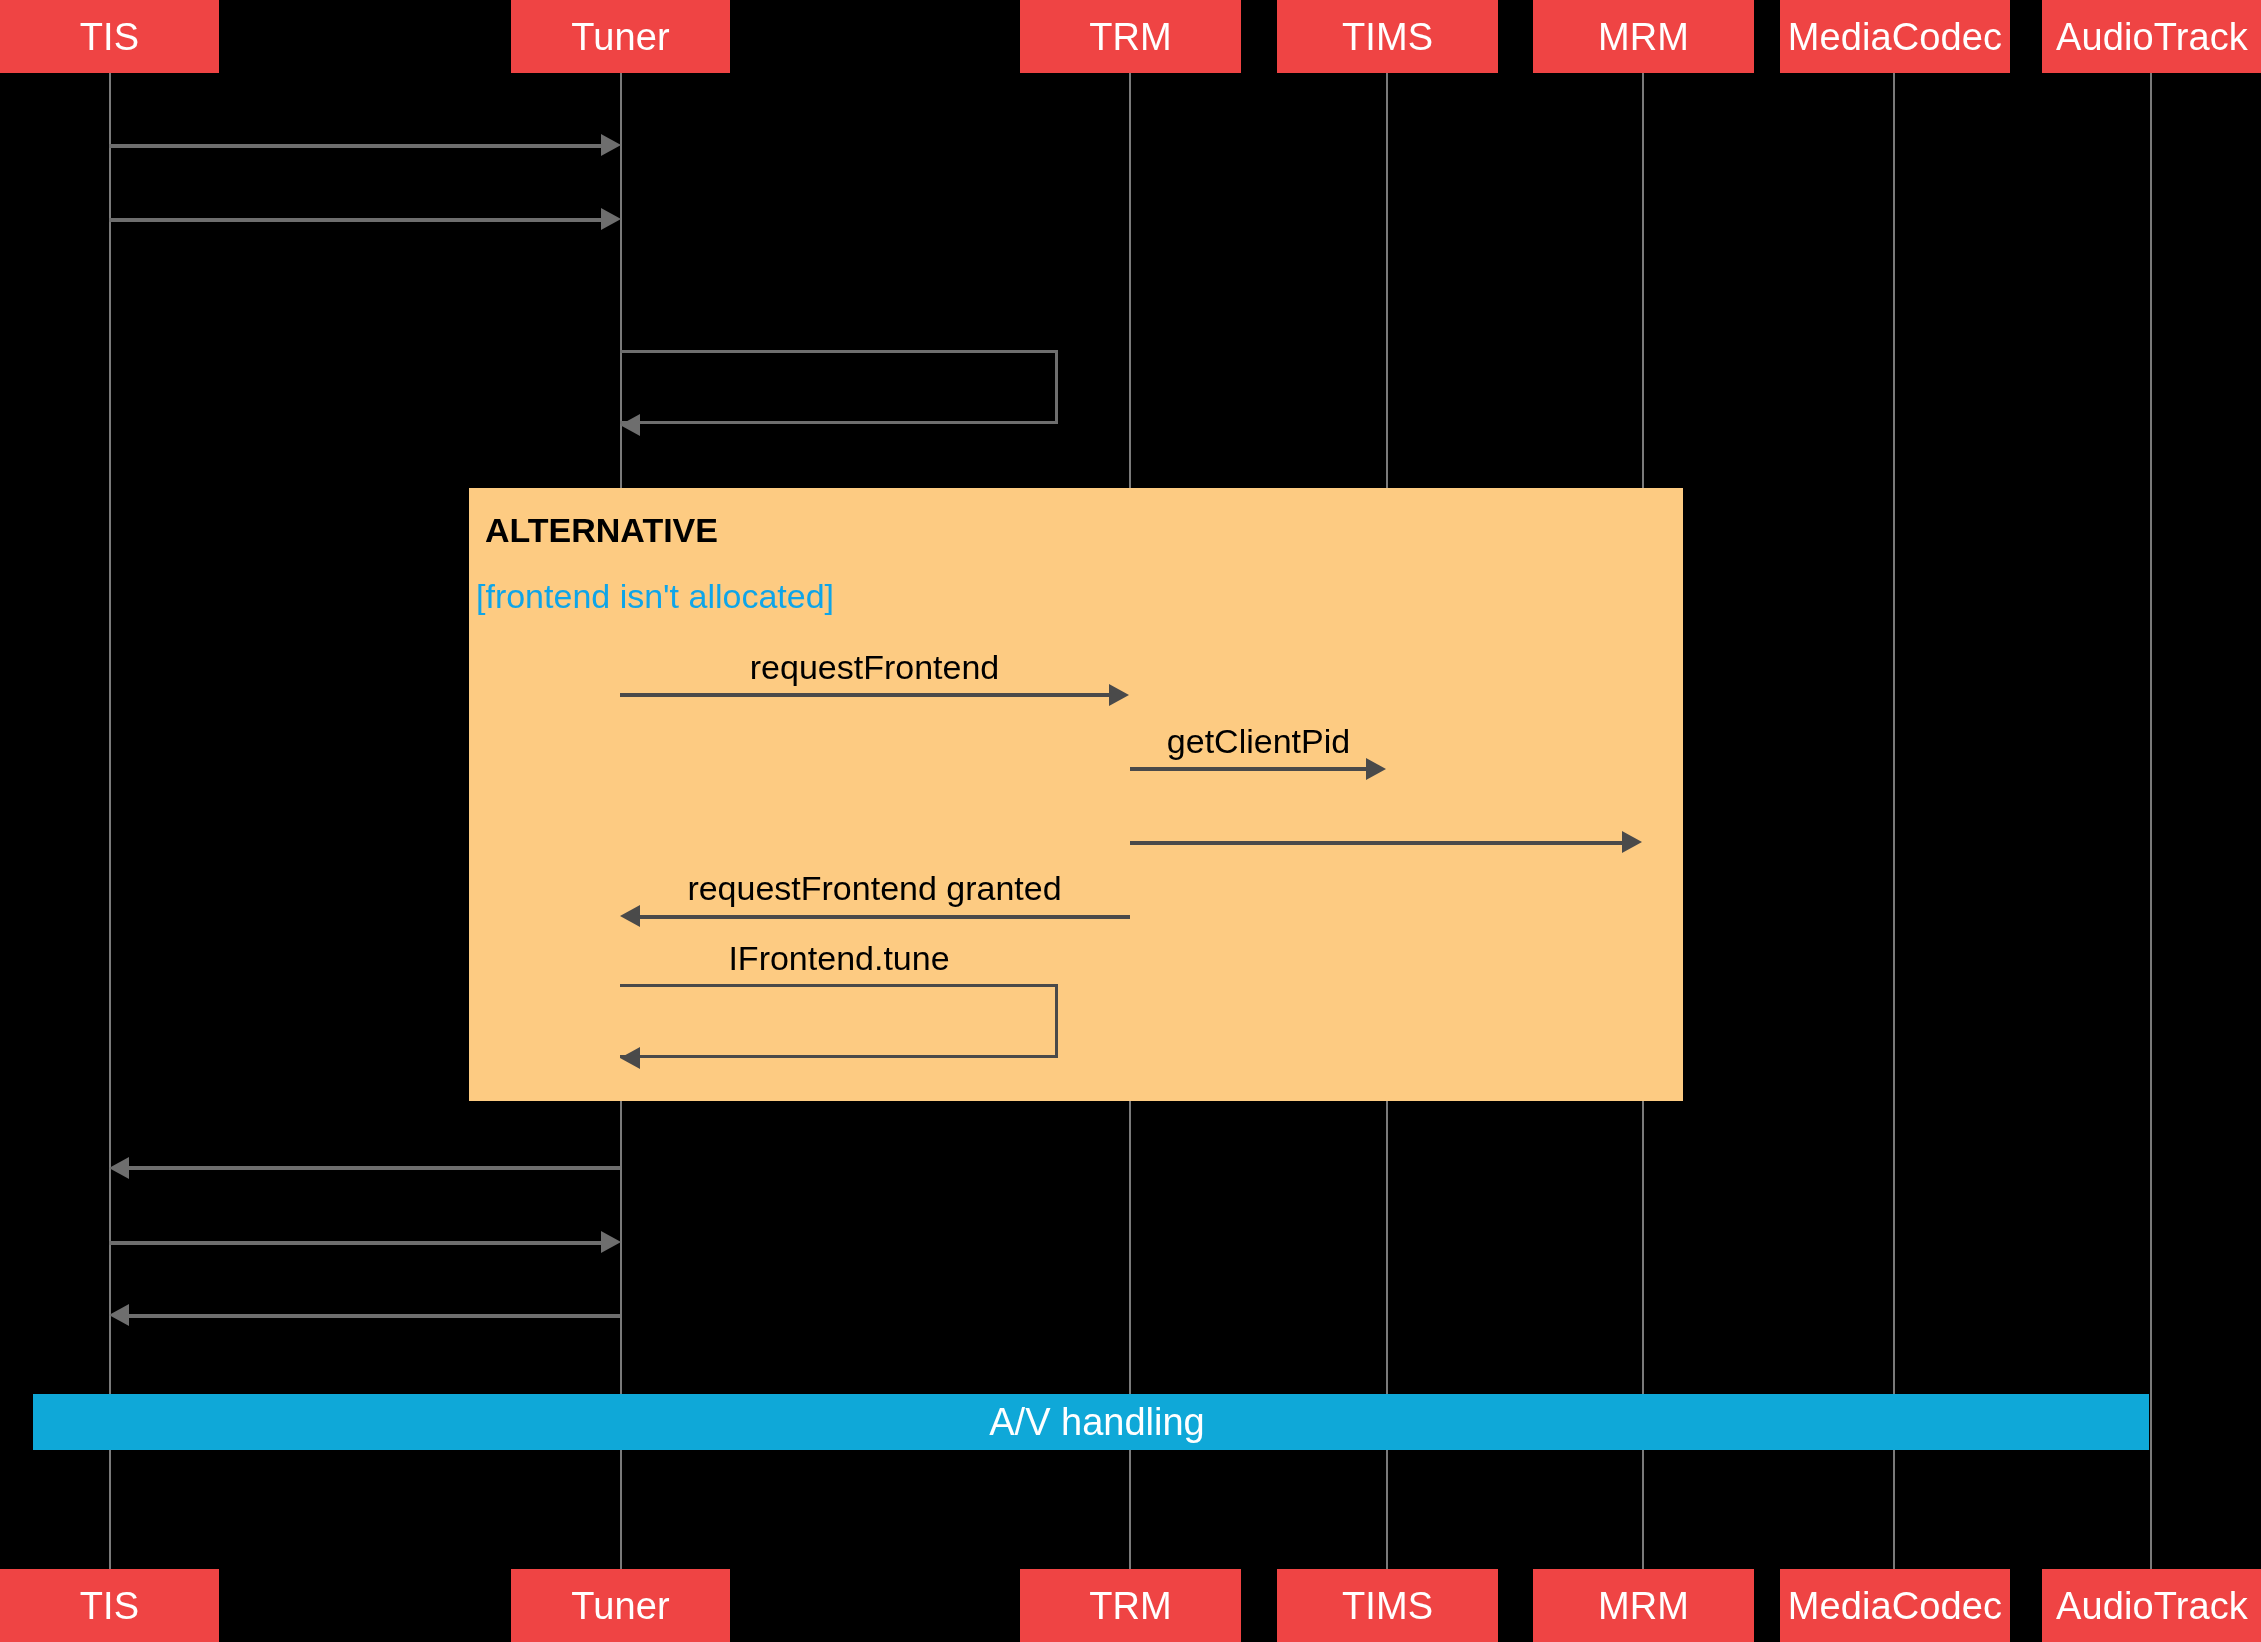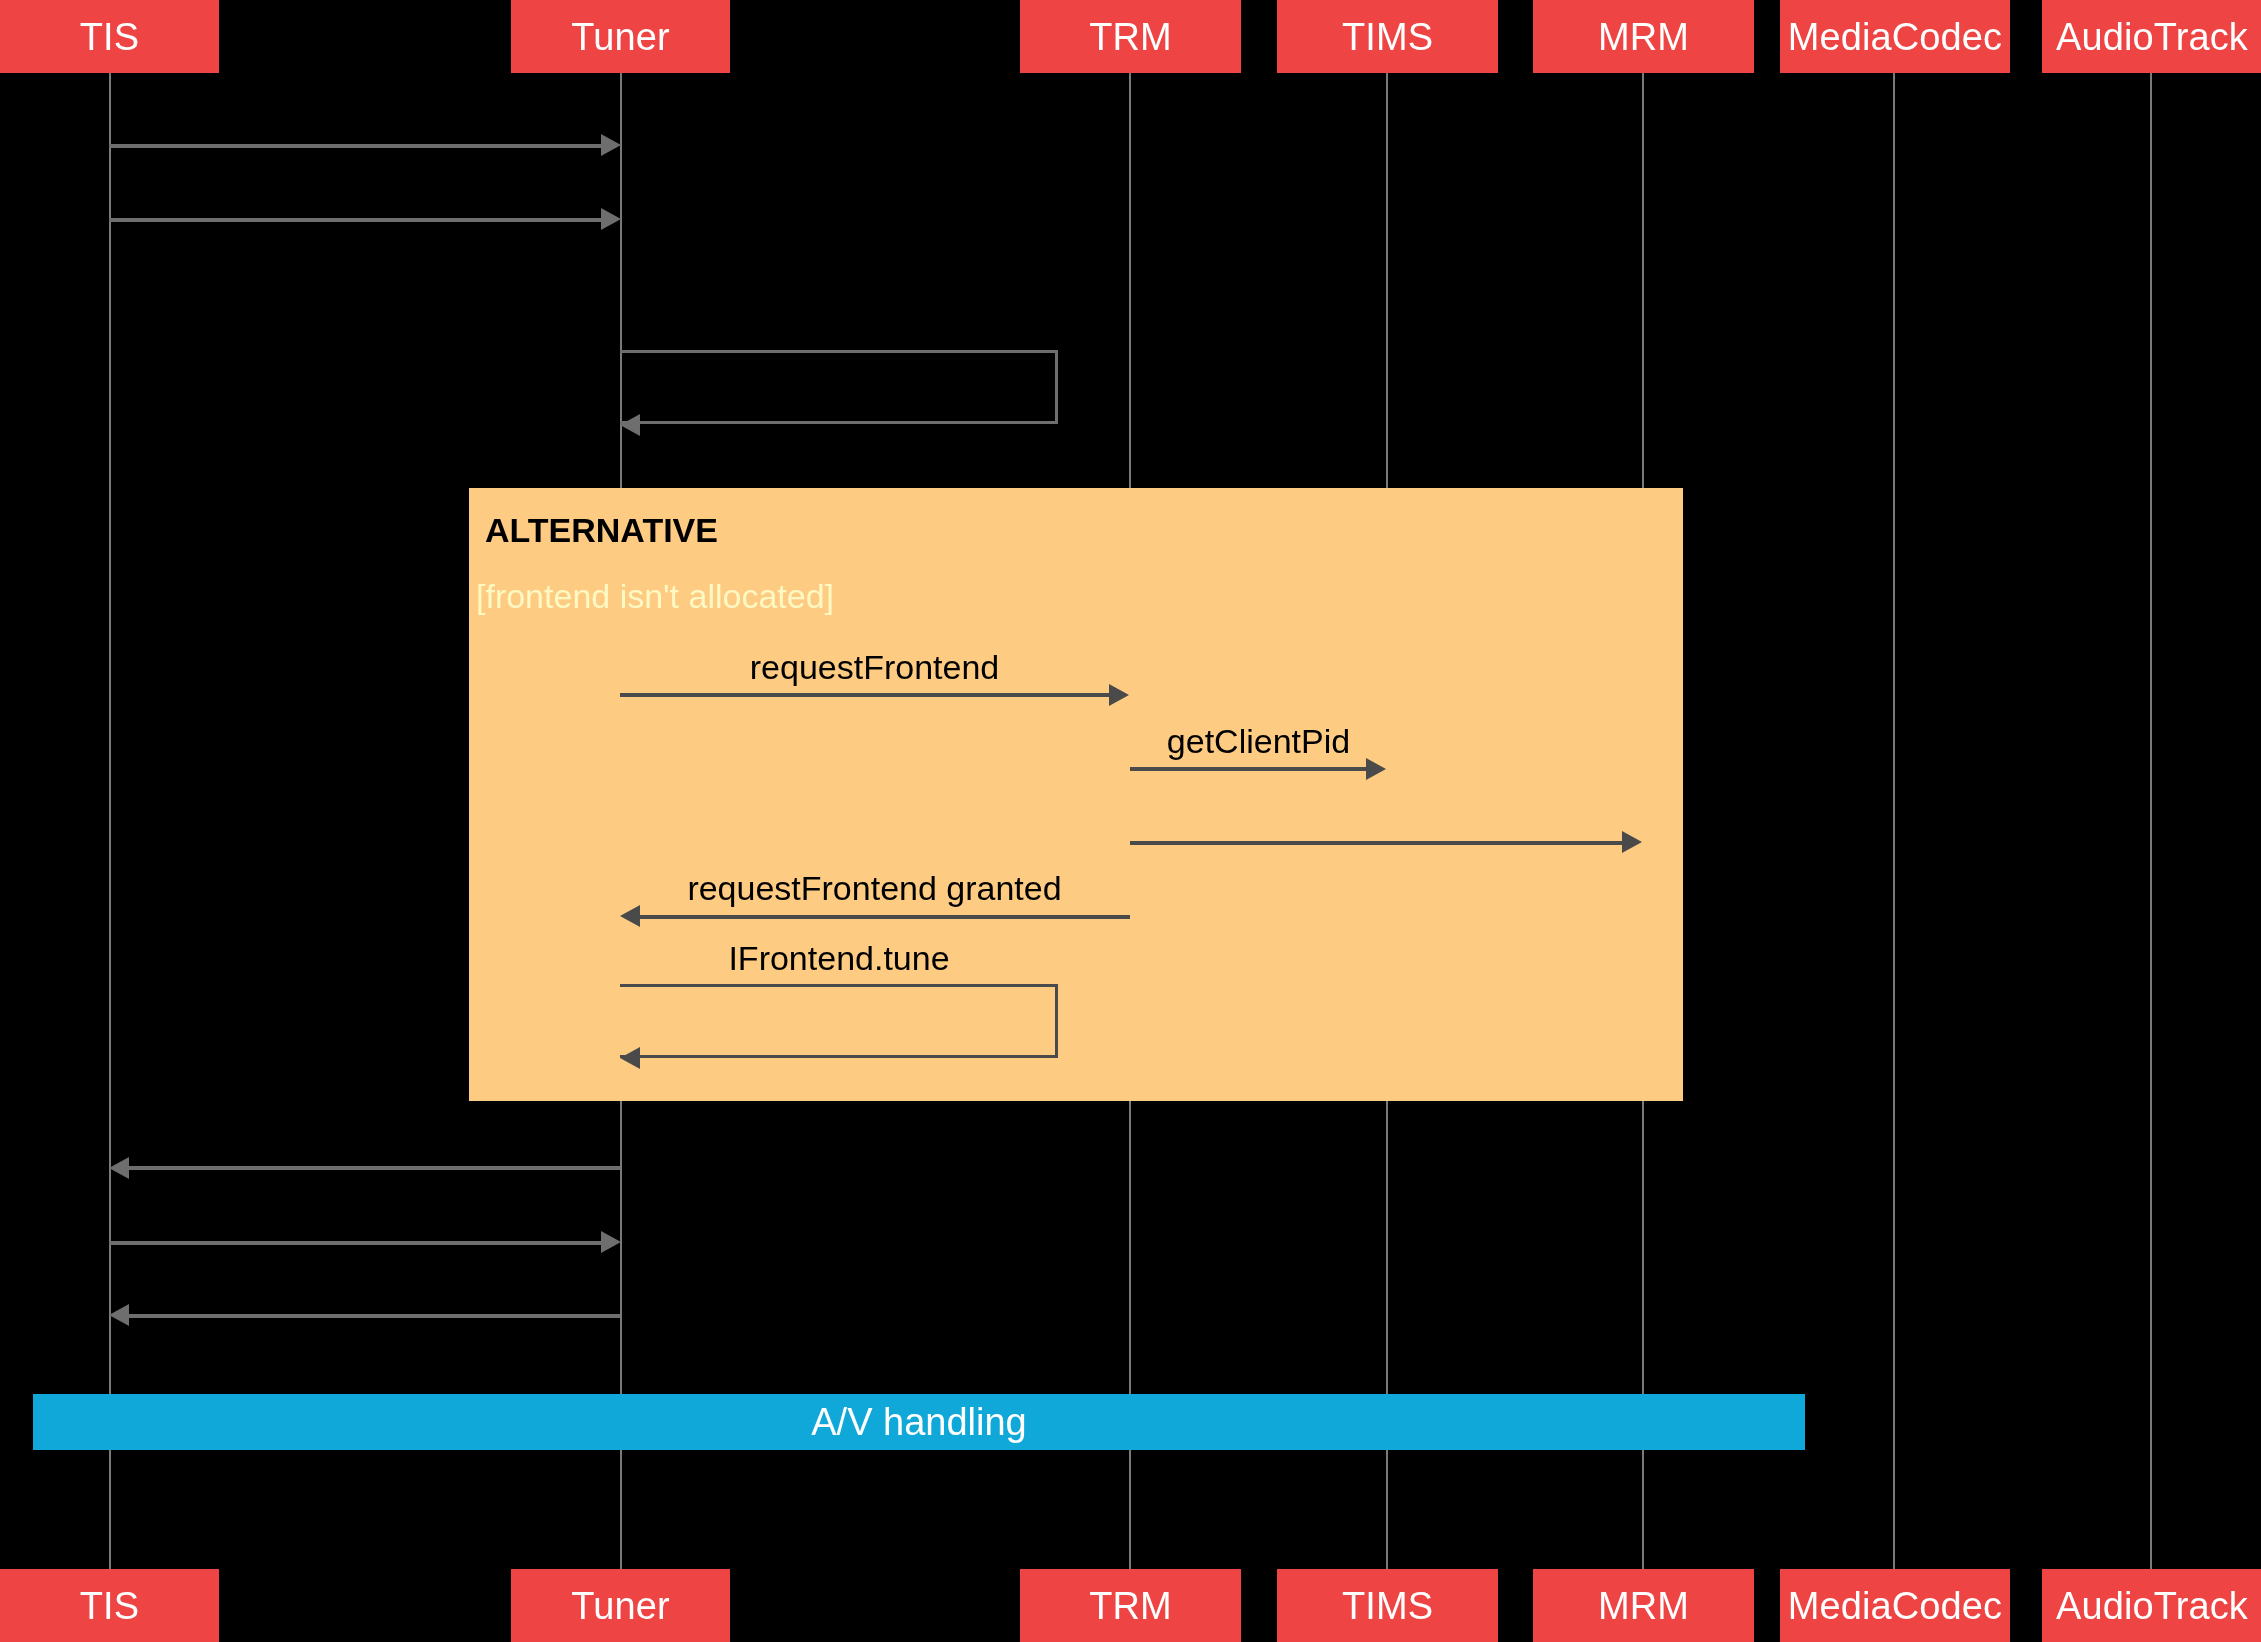--- a/index.html
+++ b/index.html
@@ -52,21 +52,21 @@
     position: absolute;
     font-size: 34px;
     font-weight: bold;
     color: #000000;
     z-index: 6;
     white-space: nowrap;
   }
   .alt-guard {
     position: absolute;
     font-size: 34px;
-    color: #fef9c3;
+    color: #0ea5e9;
     z-index: 6;
     white-space: nowrap;
   }
 
   
   .msg {
     position: absolute;
     height: 3.6px;
     background: #4a4a4a;
     z-index: 4;
@@ -174,21 +174,21 @@
 
   <div class="msg light" style="left:129px; top:1166px; width:491px;"></div>
   <div class="arrowhead left light" style="left:109px; top:1157px;"></div>
 
   <div class="msg light" style="left:109px; top:1241px; width:495px;"></div>
   <div class="arrowhead right light" style="left:601px; top:1231px;"></div>
 
   <div class="msg light" style="left:129px; top:1314px; width:491px;"></div>
   <div class="arrowhead left light" style="left:109px; top:1304px;"></div>
 
-  <div class="ref-bar" style="left:33px; top:1394px; width:1772px; height:56px;">A/V handling</div>
+  <div class="ref-bar" style="left:33px; top:1394px; width:2104px; height:56px;padding-left:12px;">A/V handling</div>
 
   <div class="participant head" style="left:0px; width:219px;">TIS</div>
   <div class="participant head" style="left:511px; width:219px;">Tuner</div>
   <div class="participant head" style="left:1020px; width:221px;">TRM</div>
   <div class="participant head" style="left:1277px; width:221px;">TIMS</div>
   <div class="participant head" style="left:1533px; width:221px;">MRM</div>
   <div class="participant head" style="left:1780px; width:230px;">MediaCodec</div>
   <div class="participant head" style="left:2042px; width:220px;">AudioTrack</div>
 
   <div class="participant foot" style="left:0px; width:219px;">TIS</div>

